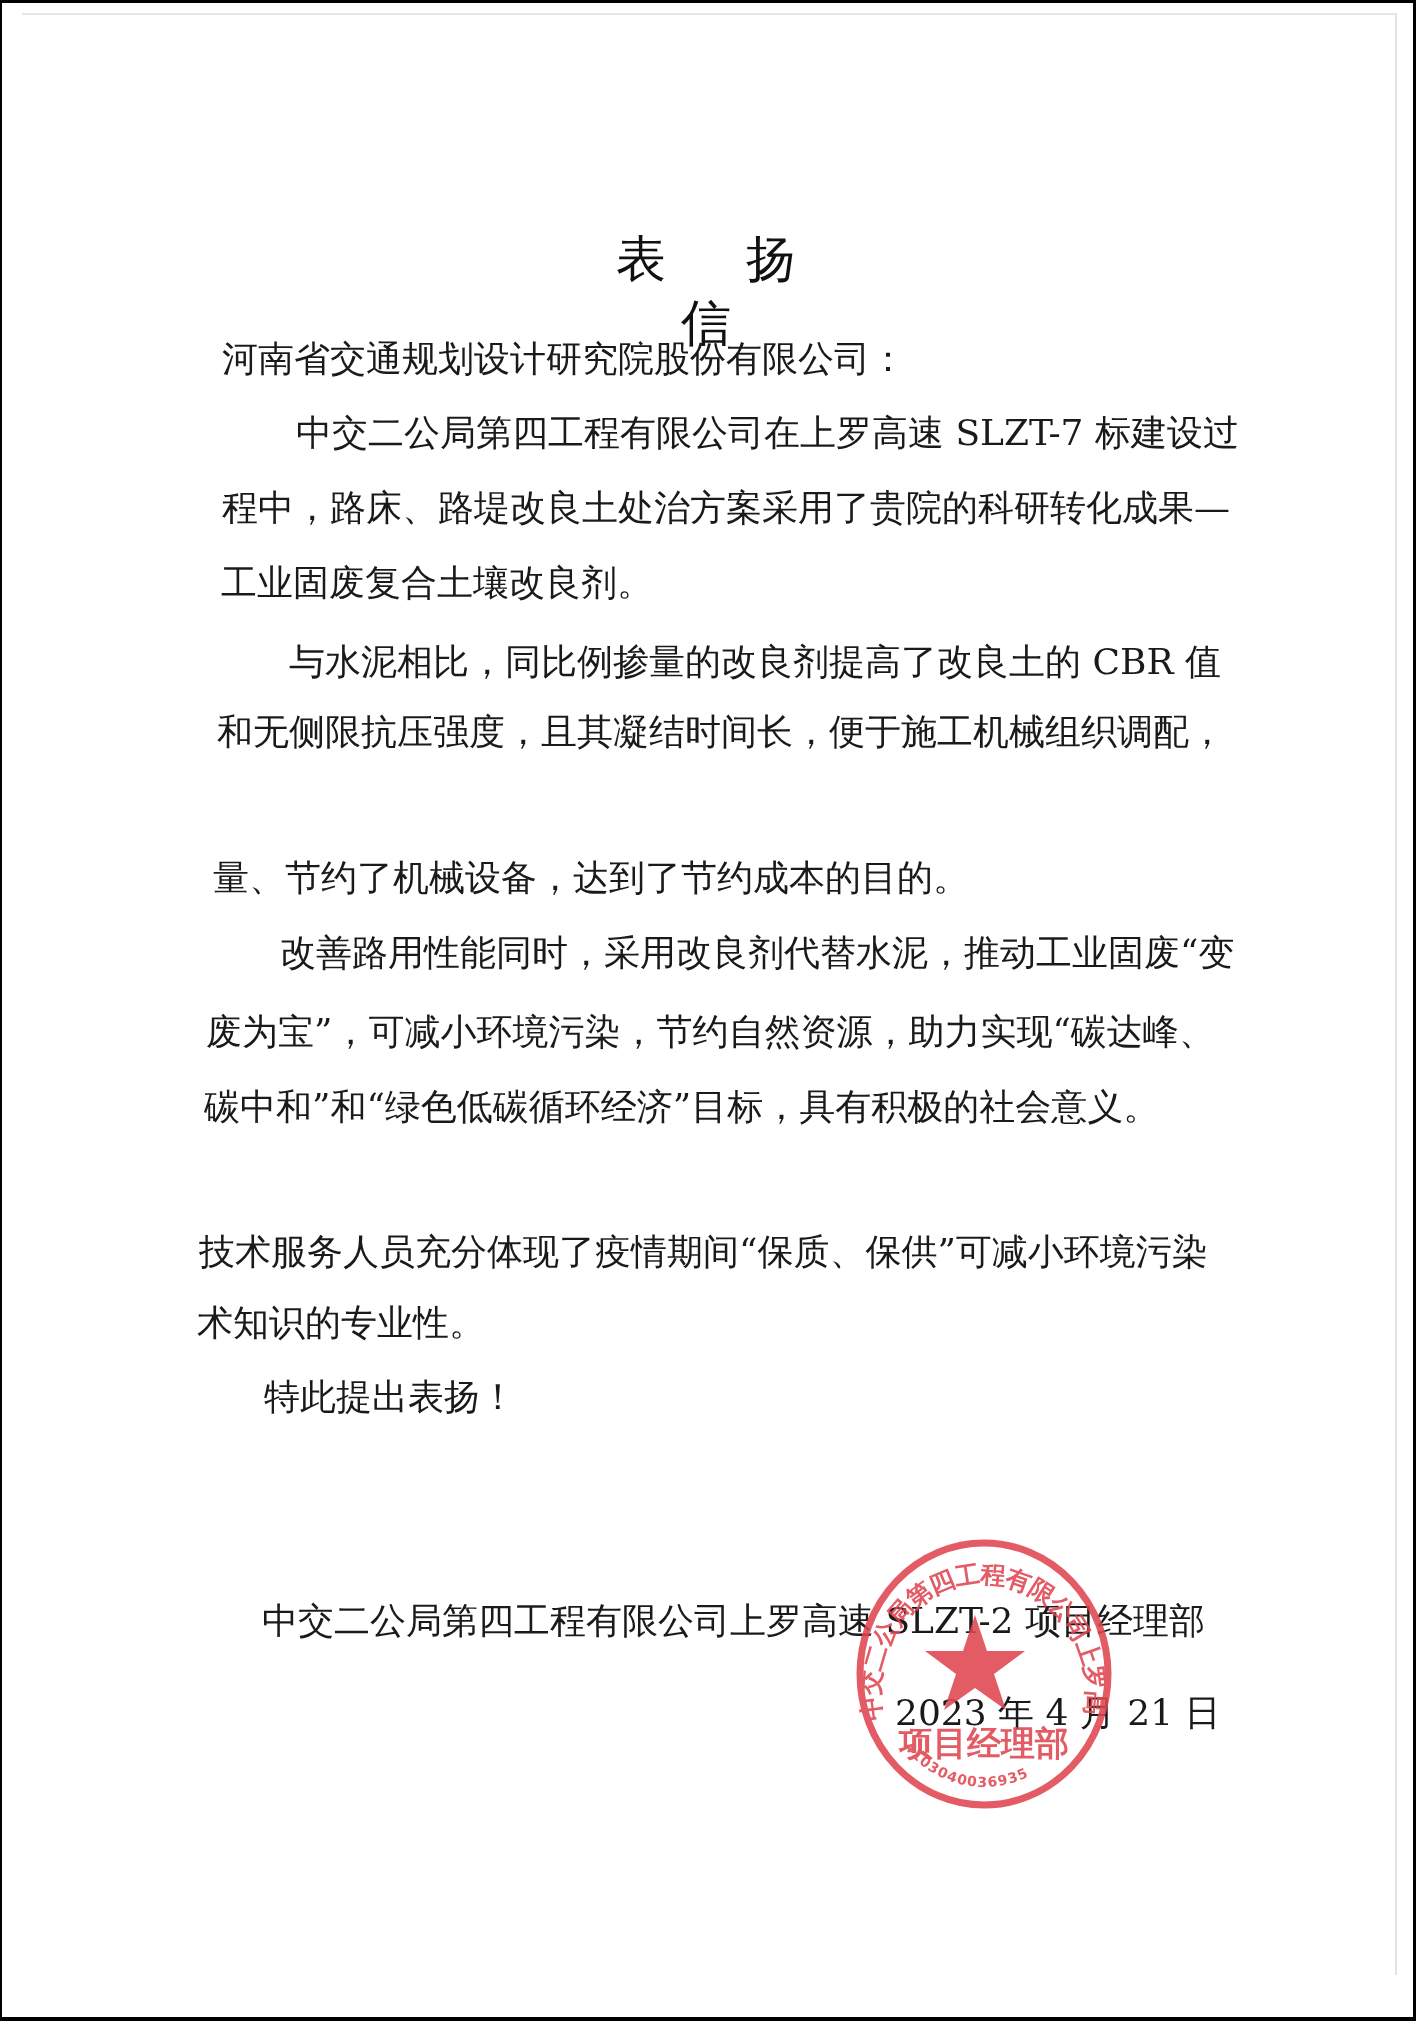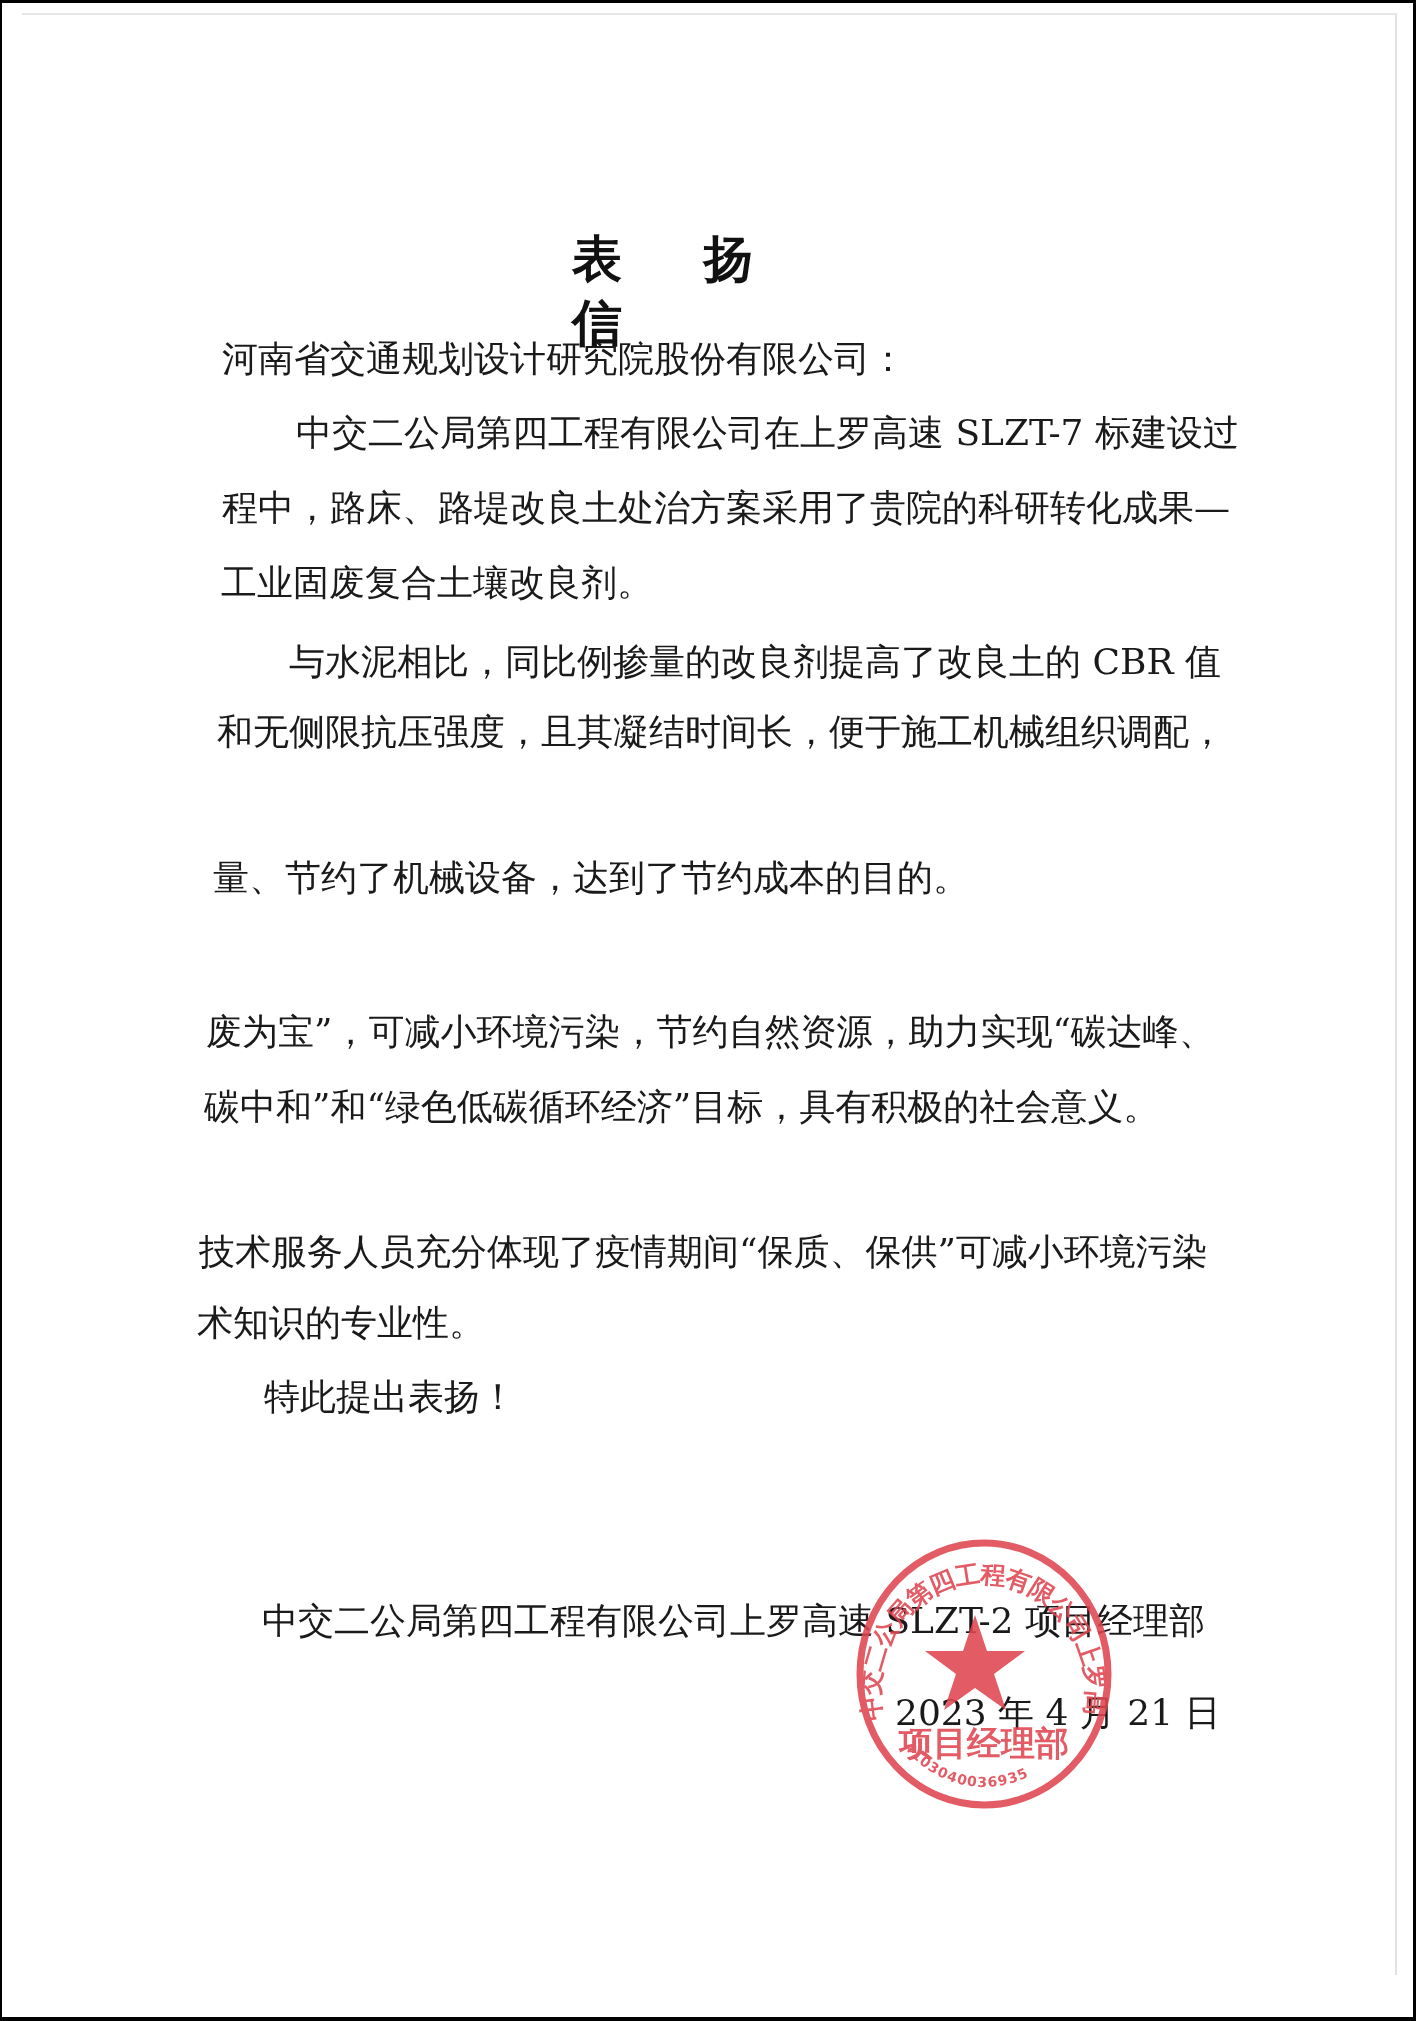--- a/index.html
+++ b/index.html
@@ -16,22 +16,22 @@
   .scan-edge-top {
     position: absolute; left: 20px; top: 10px; width: 1375px; height: 2px;
     background: #e6e6e6;
   }
   .scan-edge-right {
     position: absolute; left: 1393px; top: 12px; width: 2px; height: 1960px;
     background: #e2e2e2;
   }
   .title {
     position: absolute; left: 570px; top: 224px; width: 300px;
-    font-family: "DejaVu Sans", "Liberation Sans", sans-serif;
-    font-weight: bold; font-size: 50px; letter-spacing: 32px; line-height: 64px;
+    text-align: center; font-family: "DejaVu Sans", "Liberation Sans", sans-serif;
+    font-weight: normal; font-size: 50px; letter-spacing: 32px; line-height: 64px;
     color: #111;
   }
   .line {
     position: absolute; font-size: 36px; line-height: 40px; white-space: nowrap;
     letter-spacing: 0px; color: #1a1a1a;
   }
   .seal {
     position: absolute; left: 852px; top: 1534px; width: 260px; height: 274px;
     opacity: 0.88;
   }
@@ -48,20 +48,21 @@
   <div class="line" style="left:220px; top:336px;">河南省交通规划设计研究院股份有限公司：</div>
 
   <div class="line" style="left:294px; top:410px;">中交二公局第四工程有限公司在上罗高速 SLZT-7 标建设过</div>
   <div class="line" style="left:220px; top:485px;">程中，路床、路堤改良土处治方案采用了贵院的科研转化成果—</div>
   <div class="line" style="left:287px; top:639px;">与水泥相比，同比例掺量的改良剂提高了改良土的 CBR 值</div>
 
   <div class="line" style="left:219px; top:560px;">工业固废复合土壤改良剂。</div>
   <div class="line" style="left:215px; top:709px;">和无侧限抗压强度，且其凝结时间长，便于施工机械组织调配，</div>
   <div class="line" style="left:211px; top:855px;">量、节约了机械设备，达到了节约成本的目的。</div>
 
+  <div class="line" style="left:278px; top:930px;">改善路用性能同时，采用改良剂代替水泥，推动工业固废“变</div>
   <div class="line" style="left:204px; top:1009px;">废为宝”，可减小环境污染，节约自然资源，助力实现“碳达峰、</div>
   <div class="line" style="left:202px; top:1084px;">碳中和”和“绿色低碳循环经济”目标，具有积极的社会意义。</div>
 
   <div class="line" style="left:197px; top:1229px;">技术服务人员充分体现了疫情期间“保质、保供”可减小环境污染</div>
   <div class="line" style="left:195px; top:1300px;">术知识的专业性。</div>
 
   <div class="line" style="left:262px; top:1374px;">特此提出表扬！</div>
 
   <div class="line" style="left:260px; top:1598px;">中交二公局第四工程有限公司上罗高速 SLZT-2 项目经理部</div>
   <div class="line" style="left:893px; top:1690px;">2023 年 4 月 21 日</div>

